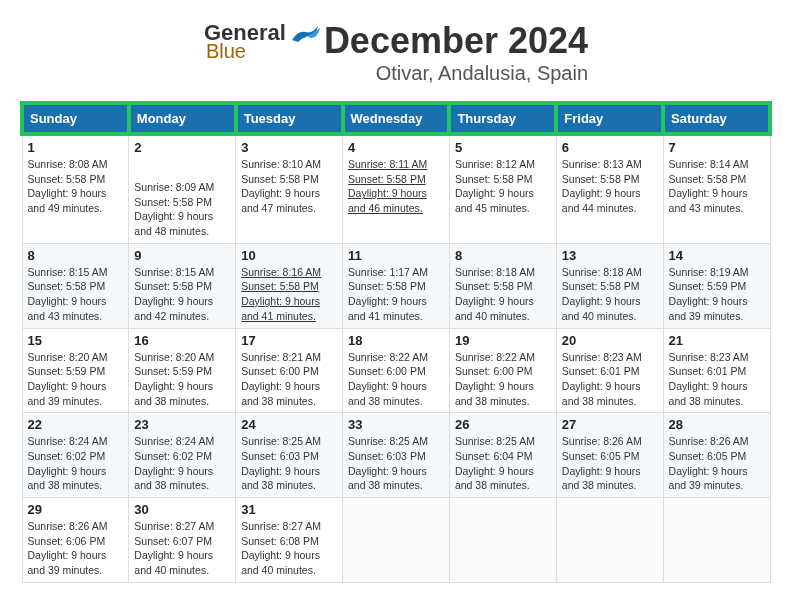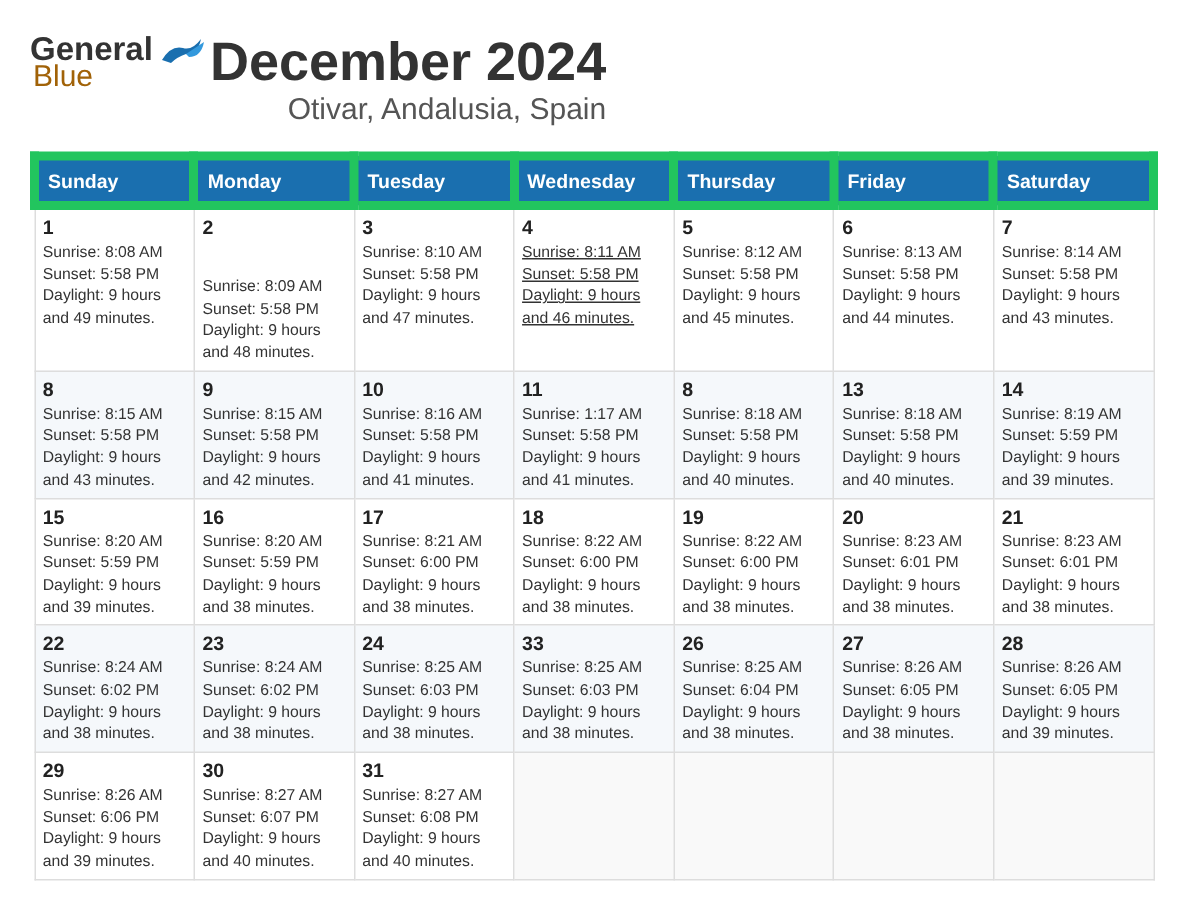--- a/index.html
+++ b/index.html
@@ -5,21 +5,21 @@
     * { box-sizing: border-box; margin: 0; padding: 0; }
     body {
       font-family: Arial, sans-serif;
       background: #fff;
       width: 792px;
       min-height: 612px;
       padding: 20px;
     }
     .header {
       display: flex;
-      justify-content: flex-start;
+      justify-content: center;
       align-items: flex-start;
       margin-bottom: 16px;
     }
     .logo {
       display: flex;
       flex-direction: column;
       align-items: flex-start;
     }
     .title-block {
       text-align: right;
@@ -38,21 +38,21 @@
       border-collapse: collapse;
       font-size: 11px;
     }
     .calendar th {
       background: #1a6faf;
       color: #fff;
       text-align: left;
       padding: 6px 6px;
       font-size: 13px;
       font-weight: bold;
-      border: 6px solid #22c55e;
+      border: 4px solid #22c55e;
     }
     .calendar td {
       border: 1px solid #ddd;
       vertical-align: top;
       padding: 4px 5px;
       width: 107px;
       min-height: 80px;
       background: #fff;
     }
     .calendar tr:nth-child(even) td {
@@ -168,21 +168,21 @@
         </td>
         <td>
           <span class="day-num">9</span>
           <div class="day-info" style="white-space: pre-line;">Sunrise: 8:15 AM
 Sunset: 5:58 PM
 Daylight: 9 hours
 and 42 minutes.</div>
         </td>
         <td>
           <span class="day-num">10</span>
-          <div class="day-info" style="white-space: pre-line;">Sunrise: 8:16 AM
+          <div class="day-info" style="white-space: pre-line; text-decoration: underline;">Sunrise: 8:16 AM
 Sunset: 5:58 PM
 Daylight: 9 hours
 and 41 minutes.</div>
         </td>
         <td>
           <span class="day-num">11</span>
           <div class="day-info" style="white-space: pre-line;">Sunrise: 1:17 AM
 Sunset: 5:58 PM
 Daylight: 9 hours
 and 41 minutes.</div>

